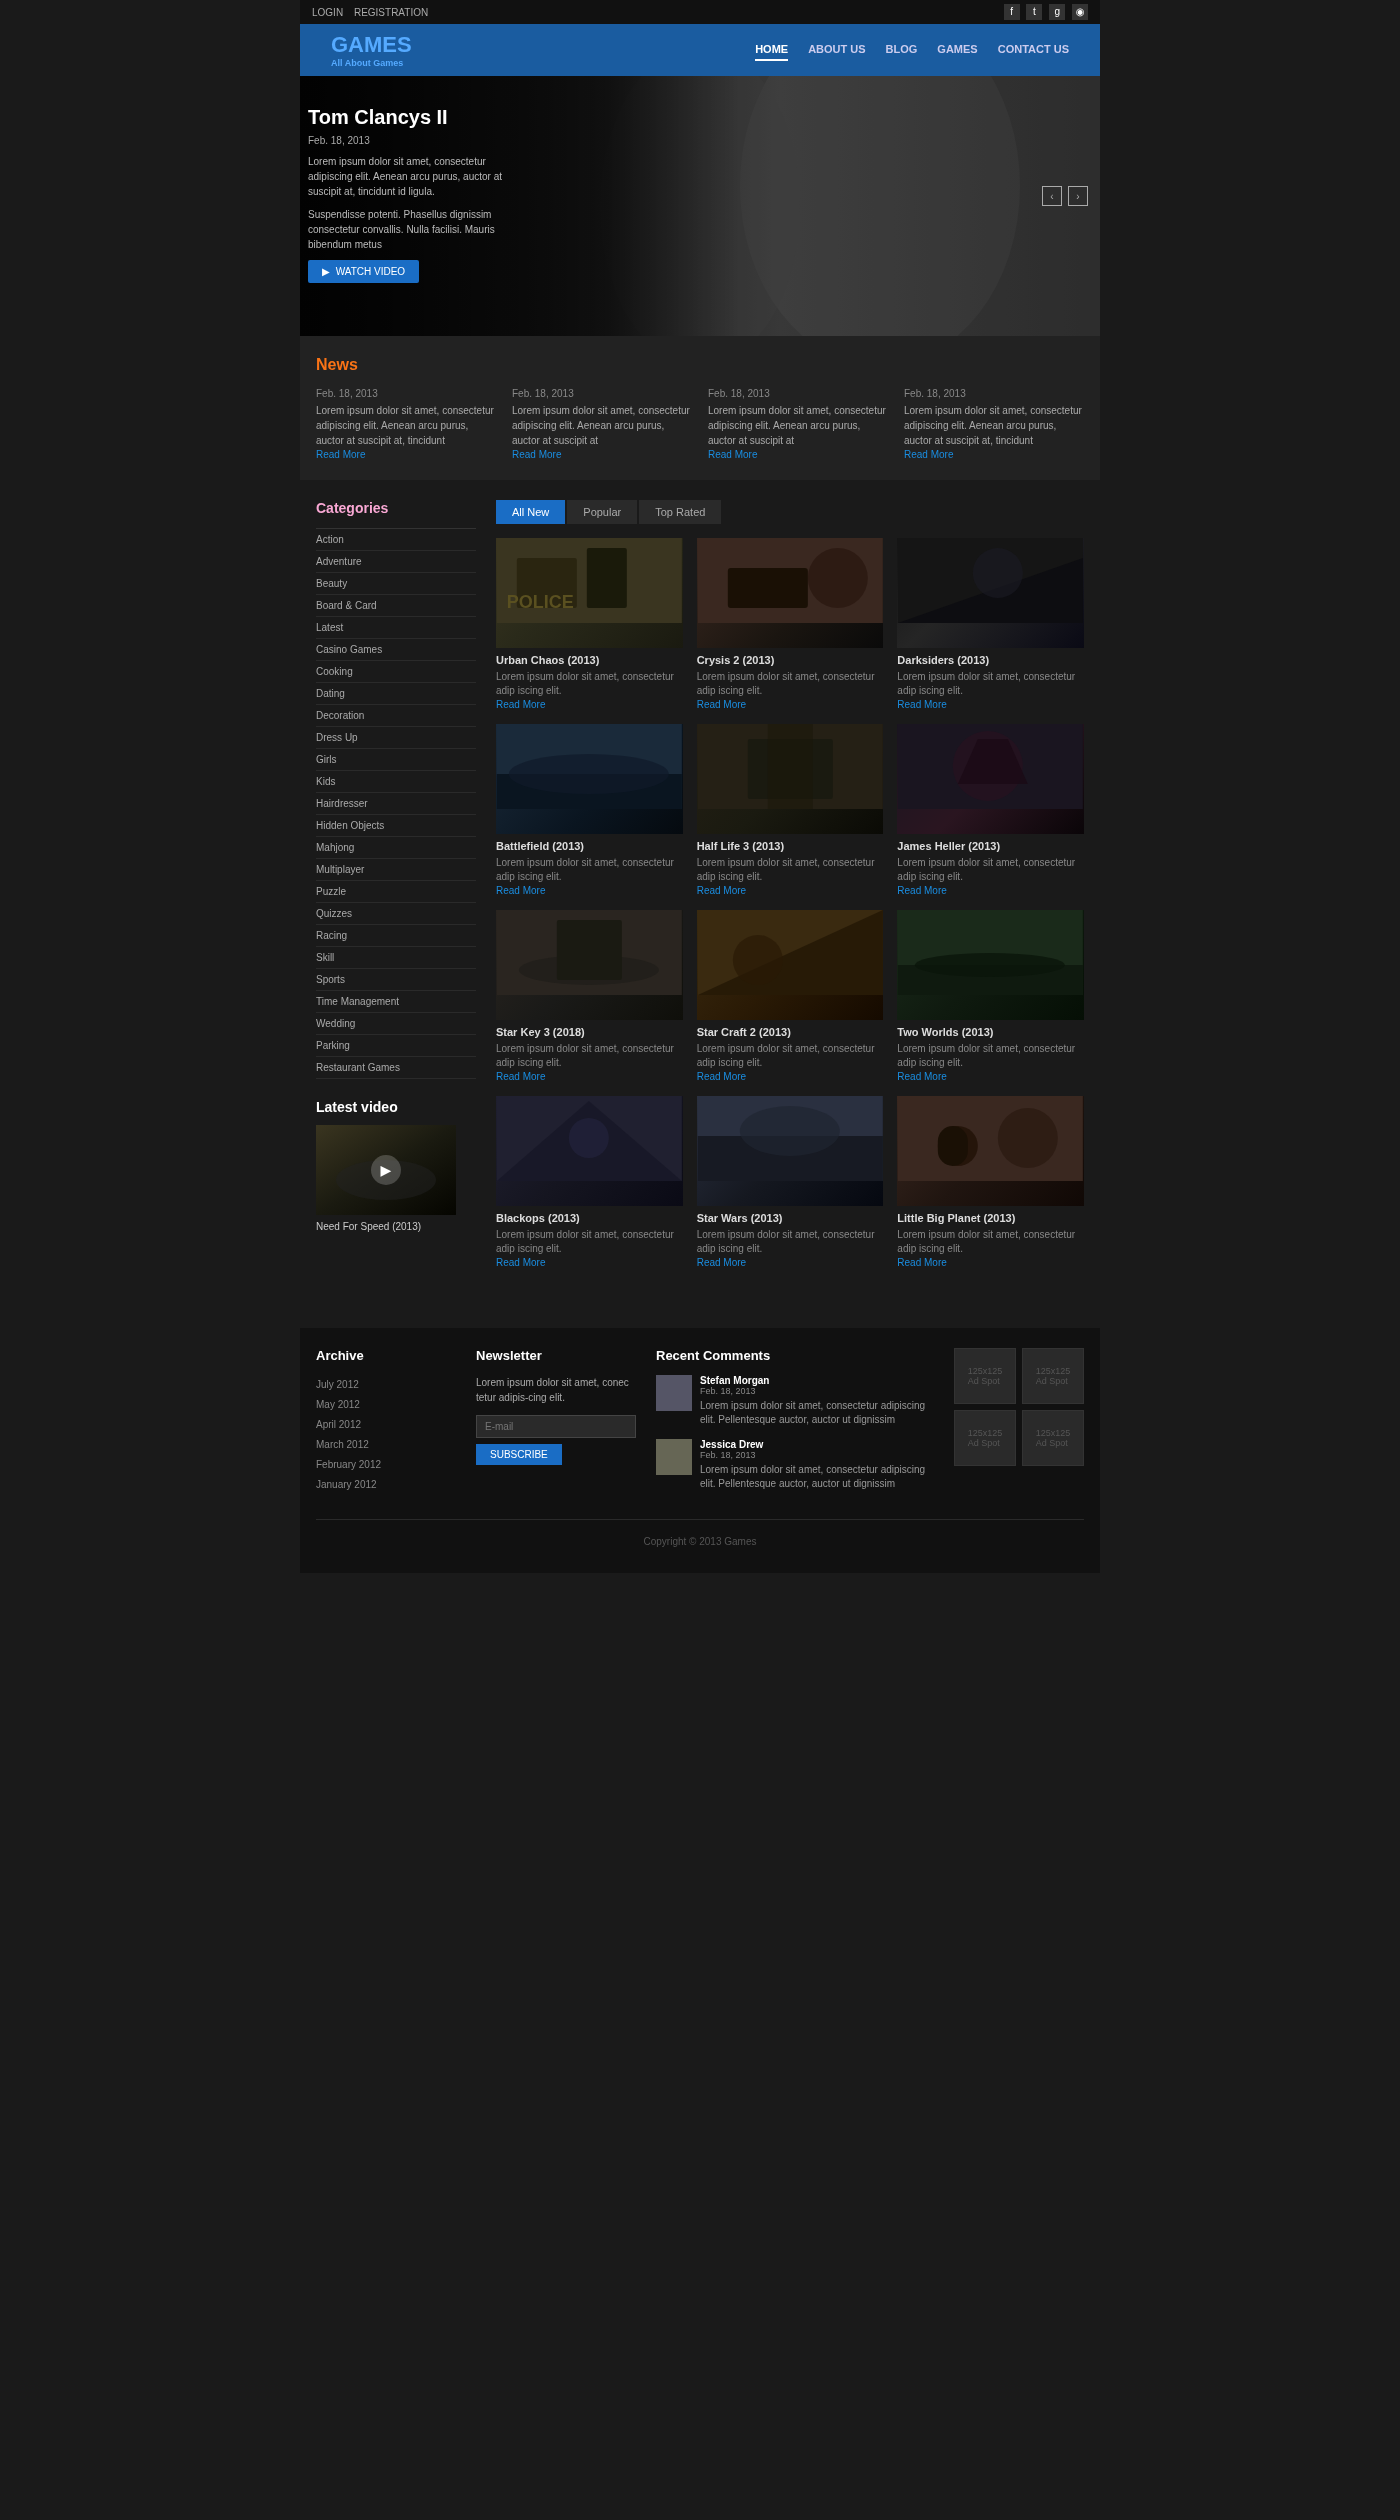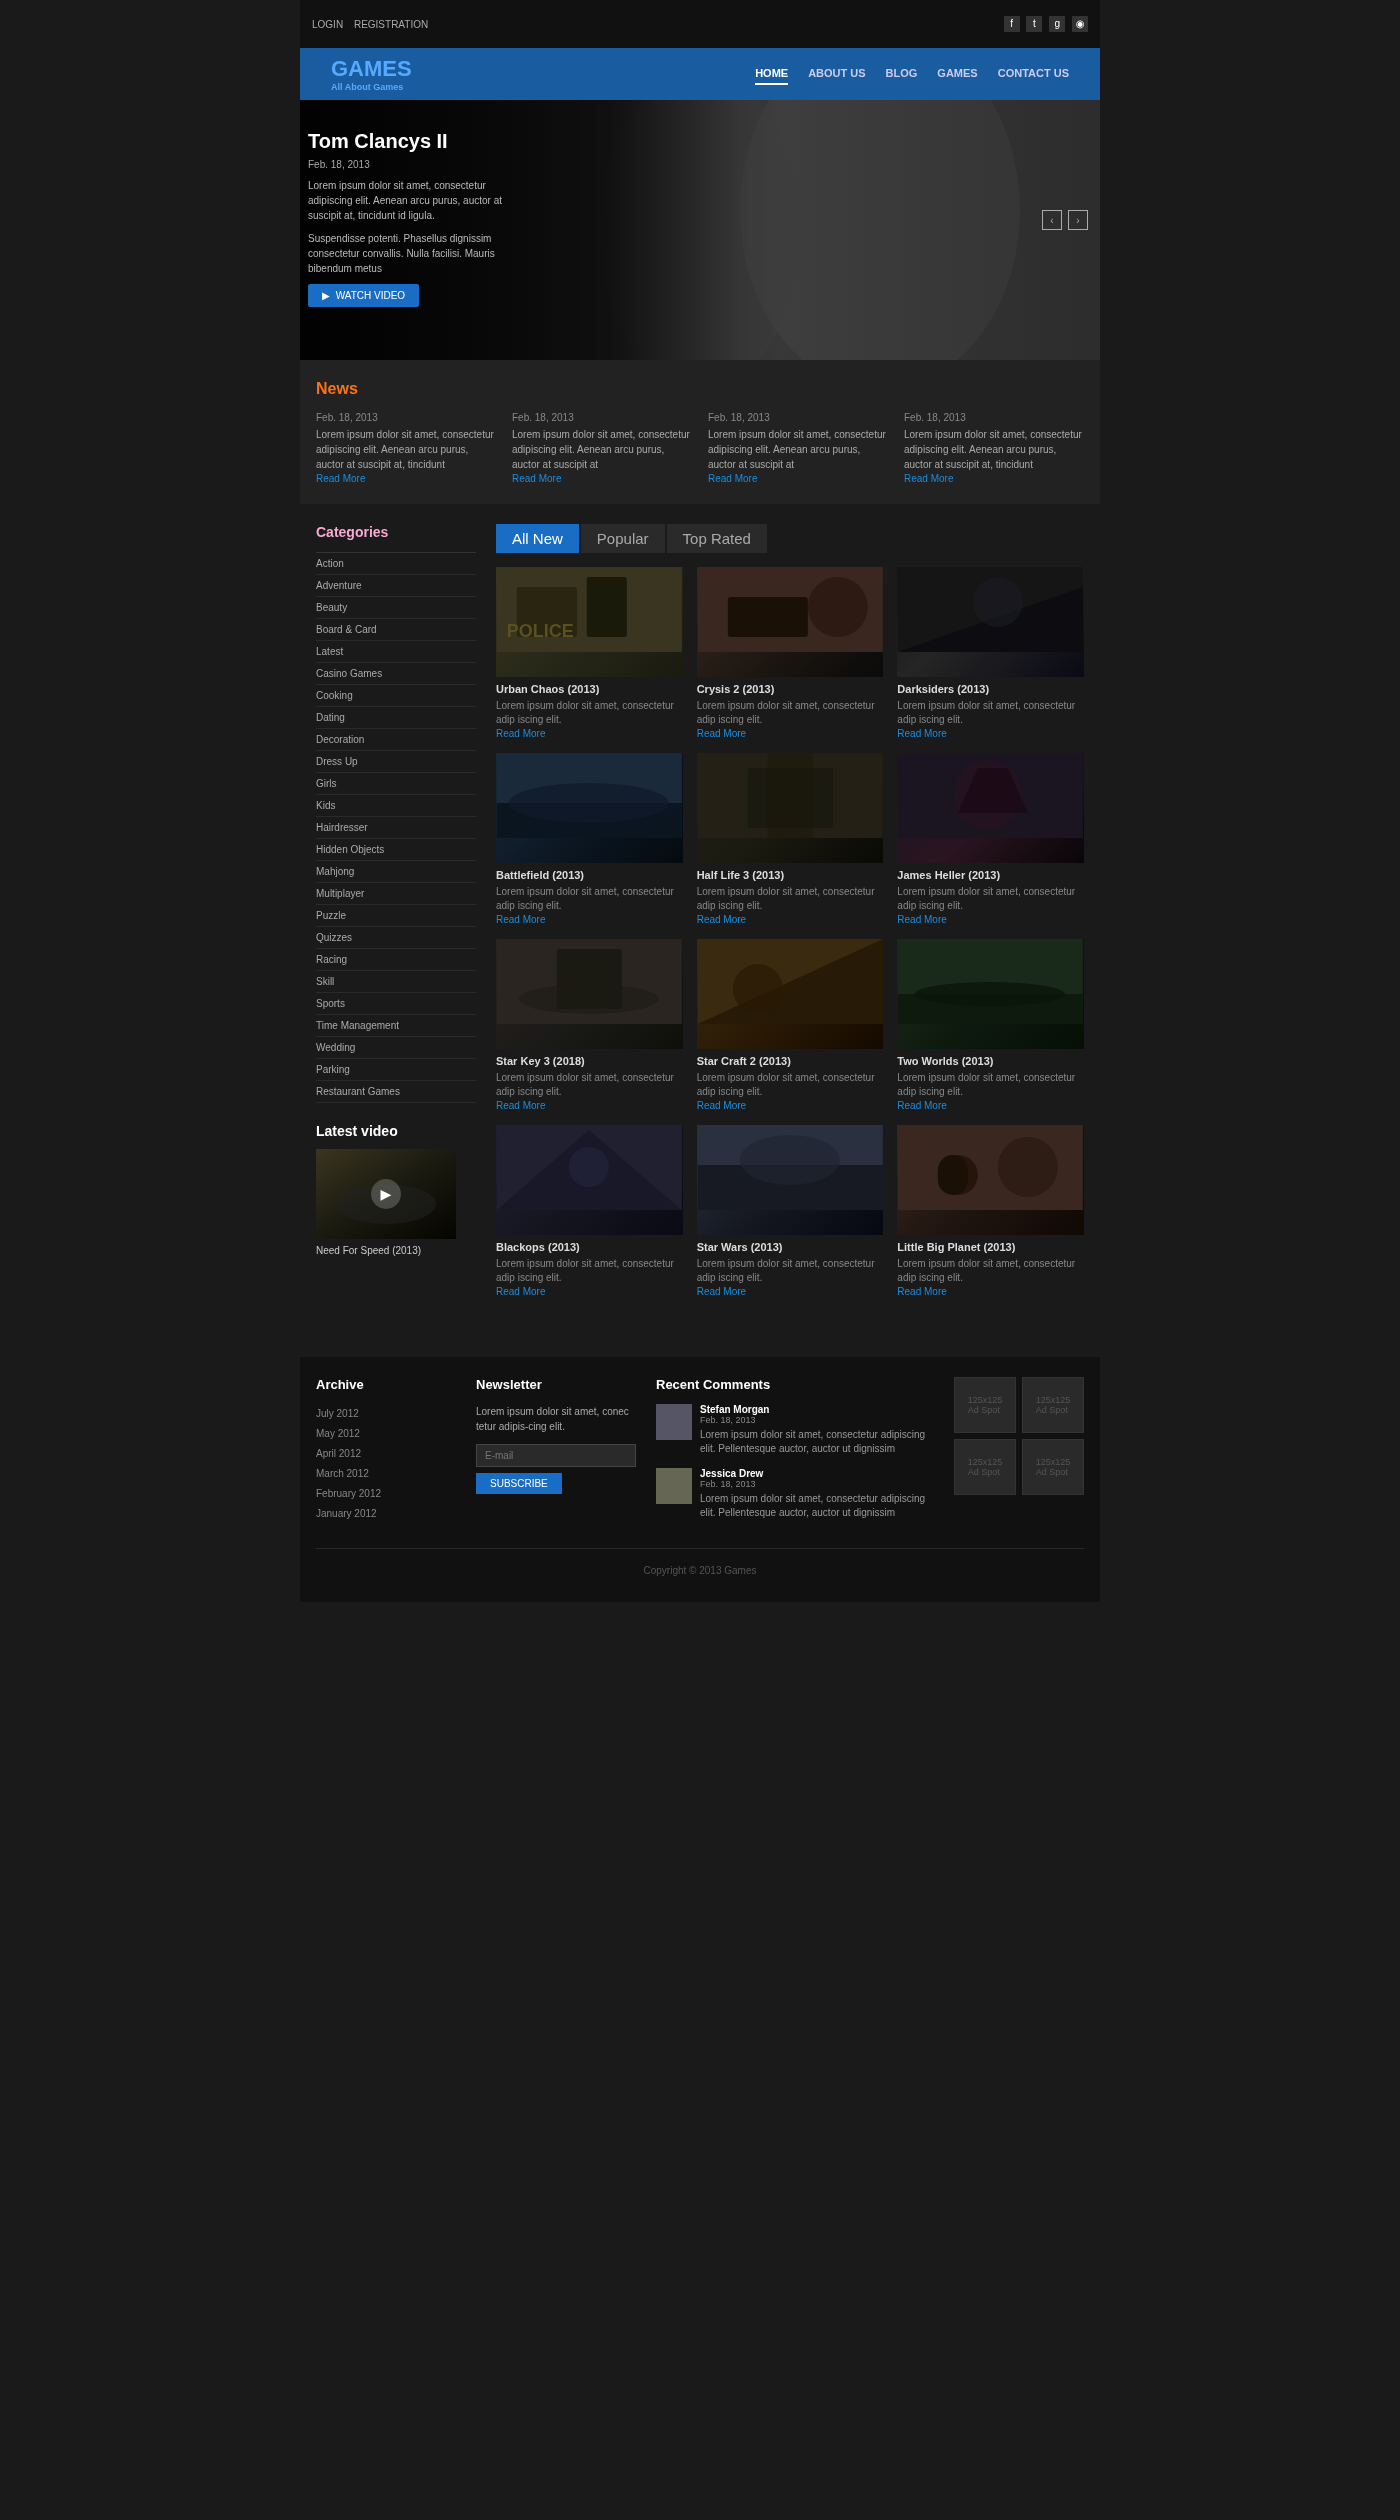--- a/index.html
+++ b/index.html
@@ -1,19 +1,19 @@
 <!DOCTYPE html>
 <html><head>
   <meta charset="utf-8">
   <style>
     * { margin: 0; padding: 0; box-sizing: border-box; }
     body { background: #1a1a1a; font-family: Arial, sans-serif; color: #ccc; font-size: 11px; width: 800px; margin: 0 auto; }
 
     
-    .top-bar { background: #111; display: flex; justify-content: space-between; align-items: center; padding: 16px 12px; font-size: 10px; color: #aaa; }
+    .top-bar { background: #111; display: flex; justify-content: space-between; align-items: center; padding: 4px 12px; font-size: 10px; color: #aaa; }
     .top-bar-links a { color: #aaa; text-decoration: none; margin-right: 8px; }
     .top-bar-social span { display: inline-block; width: 16px; height: 16px; background: #333; margin-left: 4px; text-align: center; line-height: 16px; font-size: 10px; color: #fff; }
 
     
     .header { background: #1a5ca0; display: flex; align-items: center; justify-content: space-between; padding: 8px 31px; }
     .logo { color: #fff; font-size: 22px; font-weight: bold; }
     .logo span { color: #5af; }
     .logo-sub { color: #aad4ff; font-size: 9px; display: block; }
     .nav { display: flex; gap: 20px; }
     .nav a { color: #cce; text-decoration: none; font-size: 11px; font-weight: bold; padding: 4px 0; }
@@ -50,21 +50,21 @@
     .categories-list li a { display: block; color: #aaa; text-decoration: none; padding: 5px 0; font-size: 10px; }
     .latest-video { margin-top: 20px; }
     .latest-video h3 { color: #fff; font-size: 14px; margin-bottom: 10px; }
     .video-thumb { position: relative; width: 140px; height: 90px; background: linear-gradient(135deg, #333 0%, #222 50%, #111 100%); cursor: pointer; }
     .video-play { position: absolute; top: 50%; left: 50%; transform: translate(-50%, -50%); width: 30px; height: 30px; background: rgba(255,255,255,0.2); border-radius: 50%; display: flex; align-items: center; justify-content: center; color: #fff; font-size: 14px; }
     .video-title { color: #ccc; font-size: 10px; margin-top: 6px; }
 
     
     .games-area { flex: 1; }
     .tabs { display: flex; gap: 2px; margin-bottom: 14px; }
-    .tab { padding: 6px 16px; font-size: 15px; cursor: pointer; background: #2a2a2a; color: #aaa; border: none; }
+    .tab { padding: 6px 16px; font-size: 11px; cursor: pointer; background: #2a2a2a; color: #aaa; border: none; }
     .tab.active { background: #1a6dc5; color: #fff; }
     .games-grid { display: grid; grid-template-columns: repeat(3, 1fr); gap: 14px; }
     .game-card { }
     .game-img { width: 100%; height: 110px; background: #333; margin-bottom: 6px; position: relative; overflow: hidden; }
     .game-card h4 { color: #ddd; font-size: 11px; margin-bottom: 4px; }
     .game-card p { color: #888; font-size: 10px; line-height: 1.4; }
     .game-card .read-more { color: #1a8de0; text-decoration: none; font-size: 10px; }
 
     
     .gi-1 { background: linear-gradient(135deg, #3a3520 0%, #2a2a1a 40%, #1a1a10 100%); }

